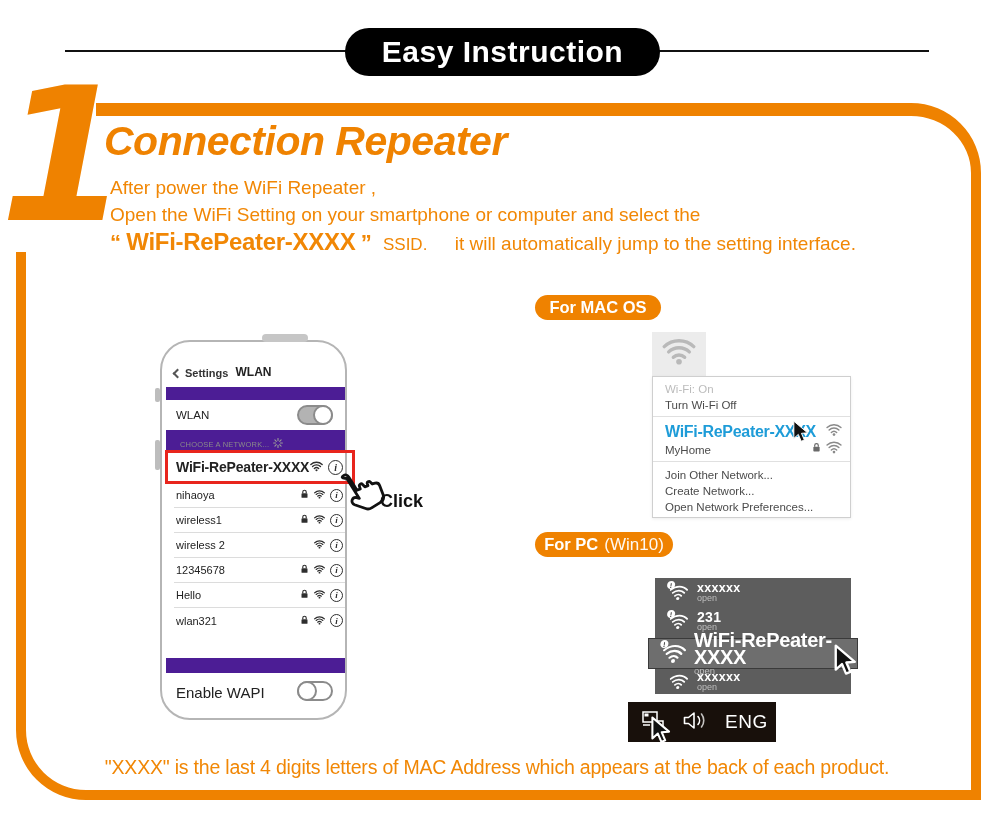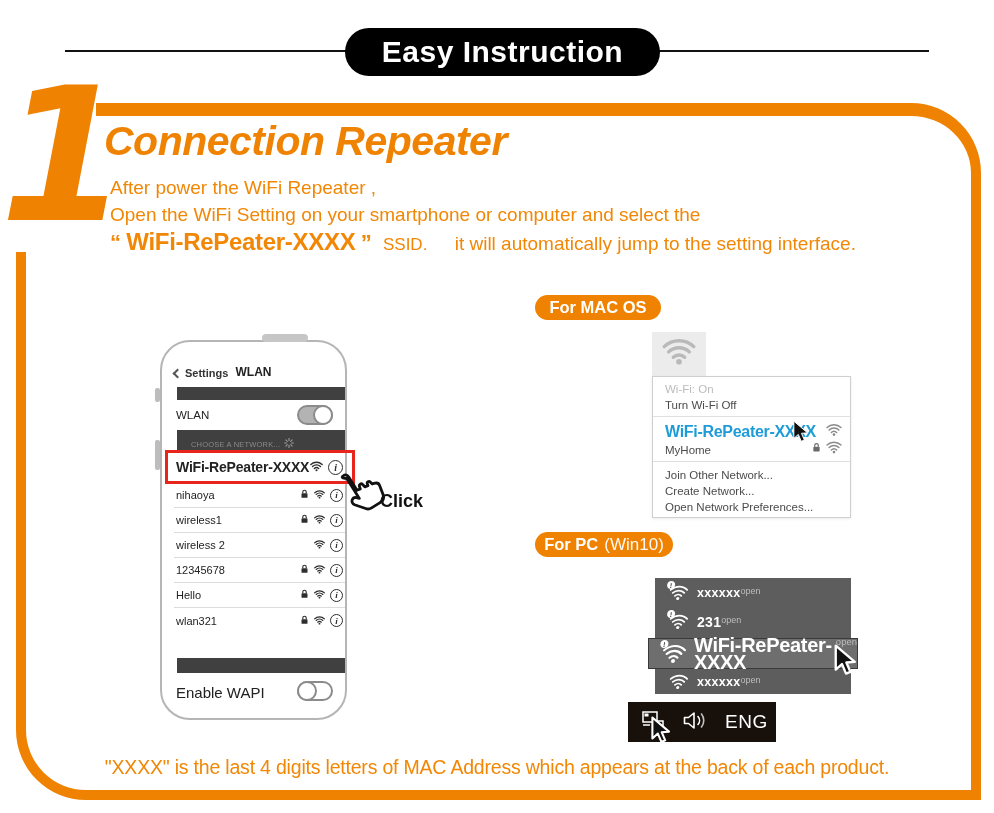--- a/index.html
+++ b/index.html
@@ -55,21 +55,21 @@
   .phone-notch{position:absolute;left:262px;top:334px;width:46px;height:8px;background:#c6c6c6;
                border-radius:4px;z-index:4}
   .side-btn{position:absolute;left:155px;width:5px;background:#bdbdbd;border-radius:2px;z-index:2}
   .p-header{position:absolute;left:0;top:0;width:100%;height:45px;display:flex;align-items:flex-end;
             padding:0 12px 8px 12px}
   .p-back{display:flex;align-items:center;gap:4px;font-size:11px;font-weight:bold;color:#333}
   .chev{width:7px;height:7px;border-left:2.5px solid #555;border-bottom:2.5px solid #555;
         transform:rotate(45deg);display:inline-block}
   .p-title{position:absolute;left:0;right:0;bottom:8px;text-align:center;
            font-size:12px;font-weight:bold;color:#222}
-  .p-band{position:absolute;left:15px;width:100%;background:#404040}
+  .p-band{position:absolute;left:4px;width:100%;background:#4c1d95}
   .band1{top:45px;height:13px}
   .band2{top:88px;height:22px;display:flex;align-items:center;gap:4px;
          padding:6px 0 0 14px;font-size:7.5px;color:#8a8a8a;letter-spacing:.2px}
   .band3{top:316px;height:15px}
   .p-row-wlan{position:absolute;left:0;top:58px;width:100%;height:30px;display:flex;
               align-items:center;padding:0 12px 0 14px;font-size:11.5px;color:#222}
   .toggle{width:36px;height:20px;border:2px solid #8b8b8b;border-radius:11px;position:relative;
           margin-left:auto;background:#fff}
   .toggle.on{background:#b3b3b3}
   .toggle .knob{position:absolute;top:-2px;width:20px;height:20px;background:#fff;
@@ -106,21 +106,21 @@
             line-height:19px;padding-top:1px}
   .mac-right{position:absolute;right:8px;top:50%;transform:translateY(-50%);
              display:flex;align-items:center;gap:5px}
   .mac-cursor{position:absolute;left:792px;top:420px;z-index:5}
 
   
   .win-panel{position:absolute;left:655px;top:578px;width:196px;height:116px;
              background:var(--win-panel);z-index:3}
   .win-row{height:29px;display:flex;align-items:center;padding-left:14px;gap:9px}
   .win-spacer{height:31px}
-  .win-texts{display:flex;justify-content:flex-start}
+  .win-texts{display:flex;flex-direction:column;justify-content:flex-start}
   .win-name{color:#fff;font-size:12.5px;font-weight:bold;line-height:12px;letter-spacing:.3px}
   .win-name.num{font-size:14px}
   .win-open{color:#bdbdbd;font-size:9px;line-height:9px}
   .win-wifi{position:relative;transform:skewX(-8deg);display:flex}
   .win-badge{position:absolute;left:-3px;top:-4px;width:8px;height:8px;background:#fff;
              border-radius:50%;display:flex;align-items:center;justify-content:center;
              font-size:7px;font-weight:bold;color:#3a3a3a}
   .win-highlight{position:absolute;left:648px;top:638px;width:210px;height:31px;z-index:4;
                  background:var(--win-row-highlight);border:1.5px solid #3a3a3a;
                  display:flex;align-items:center;padding-left:13px;gap:8px}

